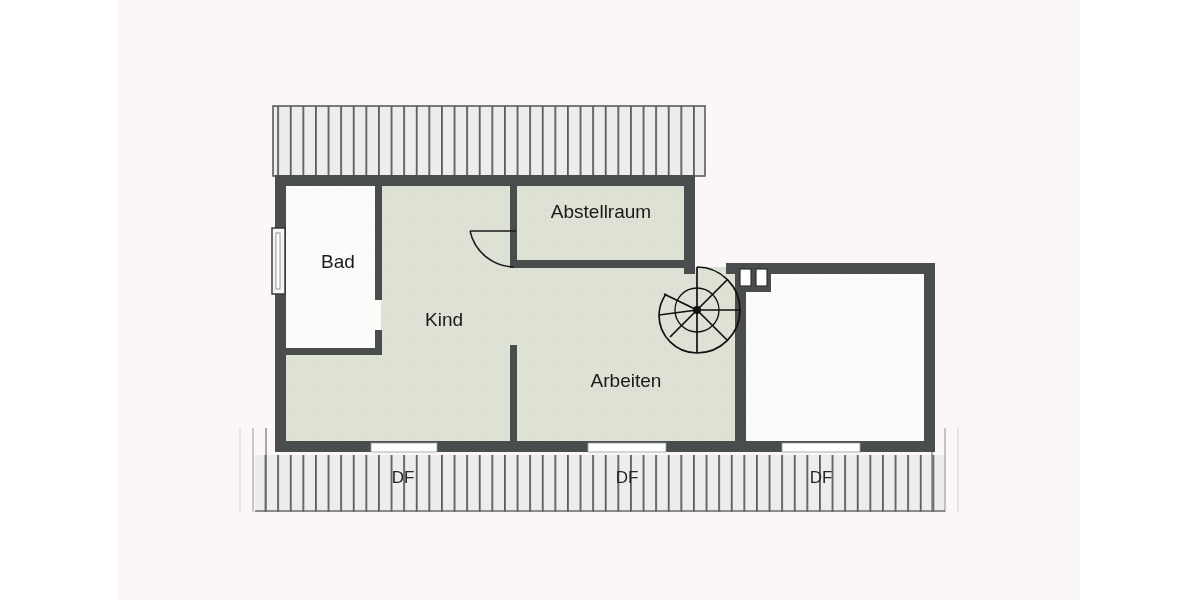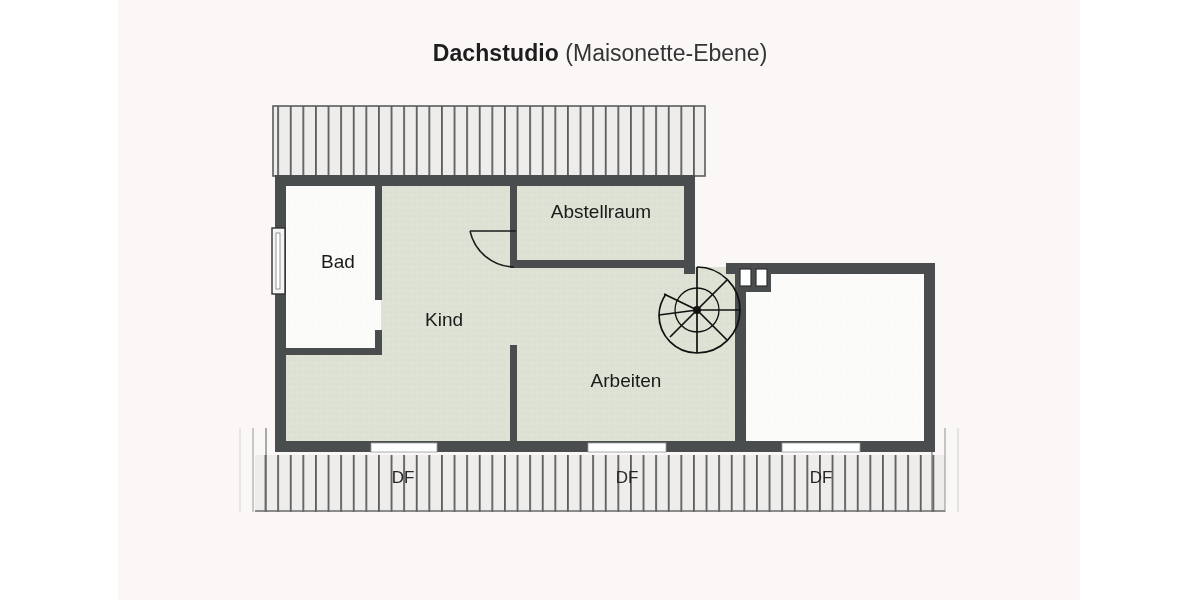--- a/index.html
+++ b/index.html
@@ -60,23 +60,20 @@
     fill: #262626;
   }
 </style>
 </head>
 <body>
 
 <div id="stage">
 
   <div id="paper"></div>
 
-  <div id="title">
-    <span class="t-main">Dachstudio</span><span> </span><span class="t-sub">(Maisonette-Ebene)</span>
-  </div>
 
   <svg id="plan" viewBox="0 0 1200 600">
     <defs>
 
       <pattern id="roofHatch" width="13" height="10" patternUnits="userSpaceOnUse">
         <rect width="13" height="10" fill="#ededeb"></rect>
         <rect x="0" y="0" width="2" height="10" fill="#5e6161"></rect>
       </pattern>
       <pattern id="roofHatchFine" width="12.6" height="10" patternUnits="userSpaceOnUse">
         <rect width="12.6" height="10" fill="#eeedeb"></rect>

